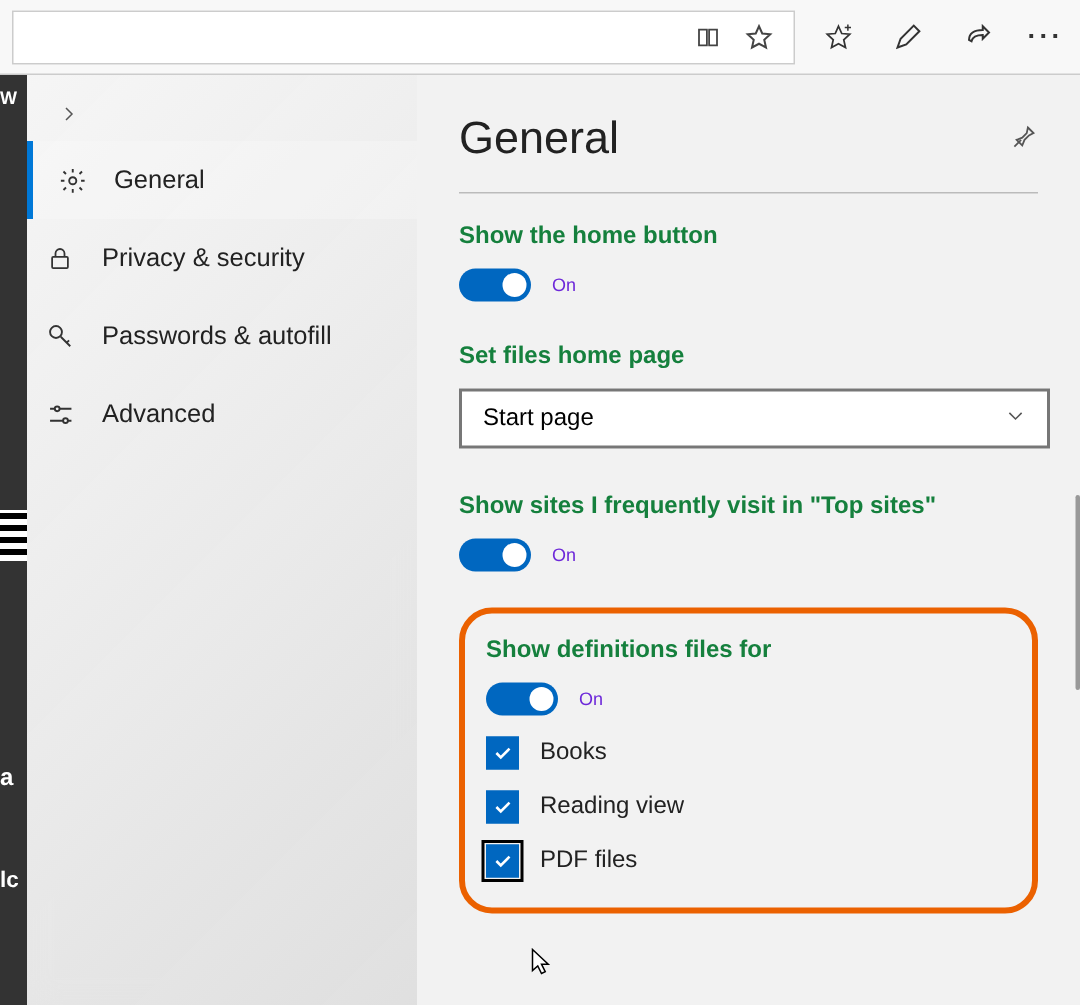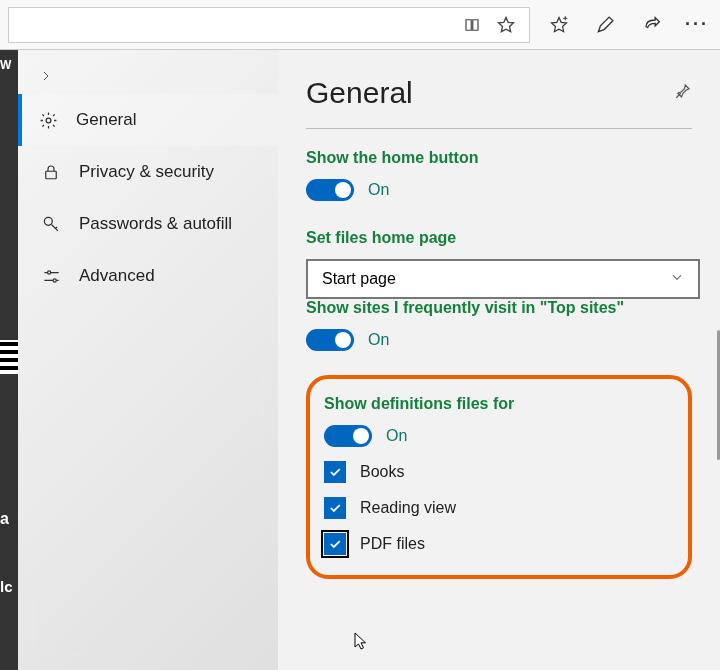--- a/index.html
+++ b/index.html
@@ -12,36 +12,36 @@
 .tb-icon { width: 46px; height: 50px; display: flex; align-items: center; justify-content: center; color: #333; cursor: pointer; }
 .more-dots { font-size: 18px; font-weight: bold; letter-spacing: 2px; }
 
 .content { position: absolute; top: 50px; left: 0; right: 0; bottom: 0; }
 .bg-stripe { position: absolute; left: 0; top: 0; bottom: 0; width: 18px; background: #333; }
 .bg-stripe .k { position: absolute; left: 0; width: 18px; height: 34px; background: repeating-linear-gradient(0deg,#fff 0,#fff 4px,#000 4px,#000 8px); top: 290px; }
 .bg-stripe .w { position: absolute; left: 0; width: 18px; color: #fff; font-weight: bold; font-size: 12px; }
 
 .sidebar { position: absolute; left: 18px; top: 0; bottom: 0; width: 260px; background: linear-gradient(135deg,rgba(245,245,245,.95),rgba(222,222,222,.92)); backdrop-filter: blur(10px); padding-top: 8px; }
 .nav-collapse { height: 36px; display: flex; align-items: center; padding-left: 22px; color: #555; cursor: pointer; }
-.nav-item { height: 52px; display: flex; align-items: center; padding-left: 23px; gap: 18px; color: #222; font-size: 17px; cursor: pointer; }
+.nav-item { height: 52px; display: flex; align-items: center; padding-left: 12px; gap: 18px; color: #222; font-size: 17px; cursor: pointer; }
 .nav-item.active { border-left: 4px solid #0078d7; padding-left: 16px; background: rgba(255,255,255,.22); }
 .nav-item .ico { width: 20px; height: 20px; display: flex; align-items: center; justify-content: center; color: #333; }
 
 .panel { position: absolute; left: 278px; top: 0; right: 0; bottom: 0; background: #f2f2f2; padding: 26px 28px 10px 28px; overflow: hidden; }
 .panel-head { display: flex; align-items: center; justify-content: space-between; margin-bottom: 18px; }
 .panel-title { font-size: 30px; font-weight: 400; color: #222; }
 .hr { border: none; border-top: 1px solid #bbb; margin-bottom: 20px; }
 .label { font-size: 16px; font-weight: 600; color: #15803d; margin-bottom: 12px; }
 
 .toggle-row { display: flex; align-items: center; gap: 14px; margin-bottom: 28px; }
 .toggle { width: 48px; height: 22px; border-radius: 11px; background: #0067c0; position: relative; cursor: pointer; }
 .toggle .knob { position: absolute; right: 3px; top: 3px; width: 16px; height: 16px; border-radius: 50%; background: #fff; }
-.toggle-state { font-size: 16px; color: #0f766e; }
-
-.select-box { width: 394px; height: 40px; border: 2px solid #777; background: #fff; display: flex; align-items: center; padding: 0 14px; cursor: pointer; font-size: 16px; }
+.toggle-state { font-size: 12px; color: #6d28d9; }
+
+.select-box { width: 394px; height: 40px; border: 2px solid #777; background: #fff; display: flex; align-items: center; padding: 0 14px; margin-bottom: 30px; cursor: pointer; font-size: 16px; }
 .select-box .fill { flex: 1; }
 
 .highlight { border: 4px solid #eb6100; border-radius: 22px; padding: 16px 14px 20px 14px; position: relative; margin-top: -4px; }
 .cb-row { display: flex; align-items: center; gap: 14px; margin-top: 14px; }
 .cb { width: 22px; height: 22px; border: 2px solid #222; display: flex; align-items: center; justify-content: center; cursor: pointer; }
 .cb.checked { background: #0067c0; border-color: #0067c0; color: #fff; }
 .cb-label { font-size: 16px; color: #222; }
 
 .cursor { position: absolute; left: 354px; top: 632px; width: 16px; height: 20px; pointer-events: none; }
 .scrollbar-hint { position: absolute; right: 0; top: 280px; width: 3px; height: 130px; background: #999; border-radius: 2px; }

